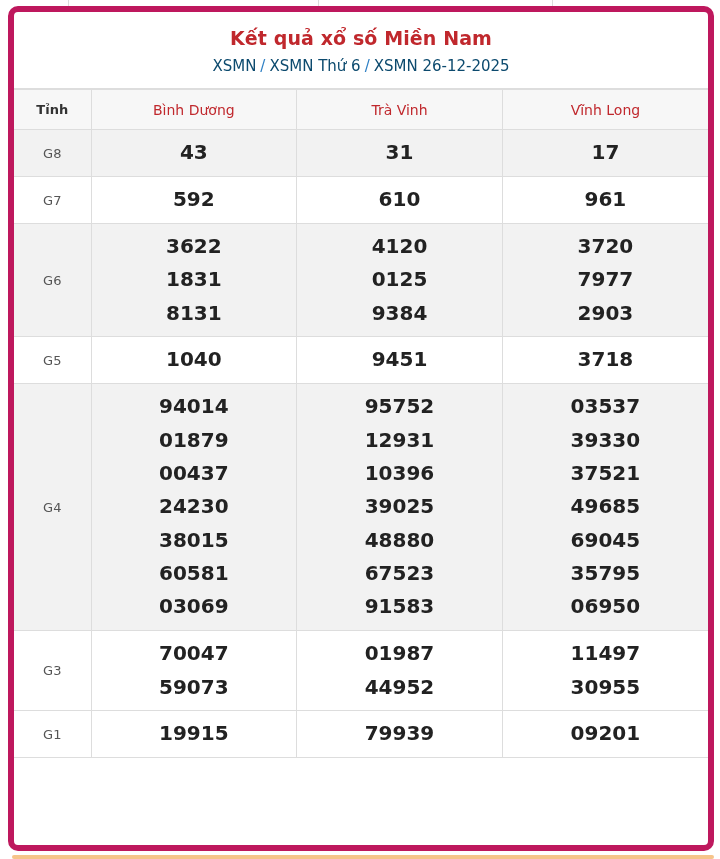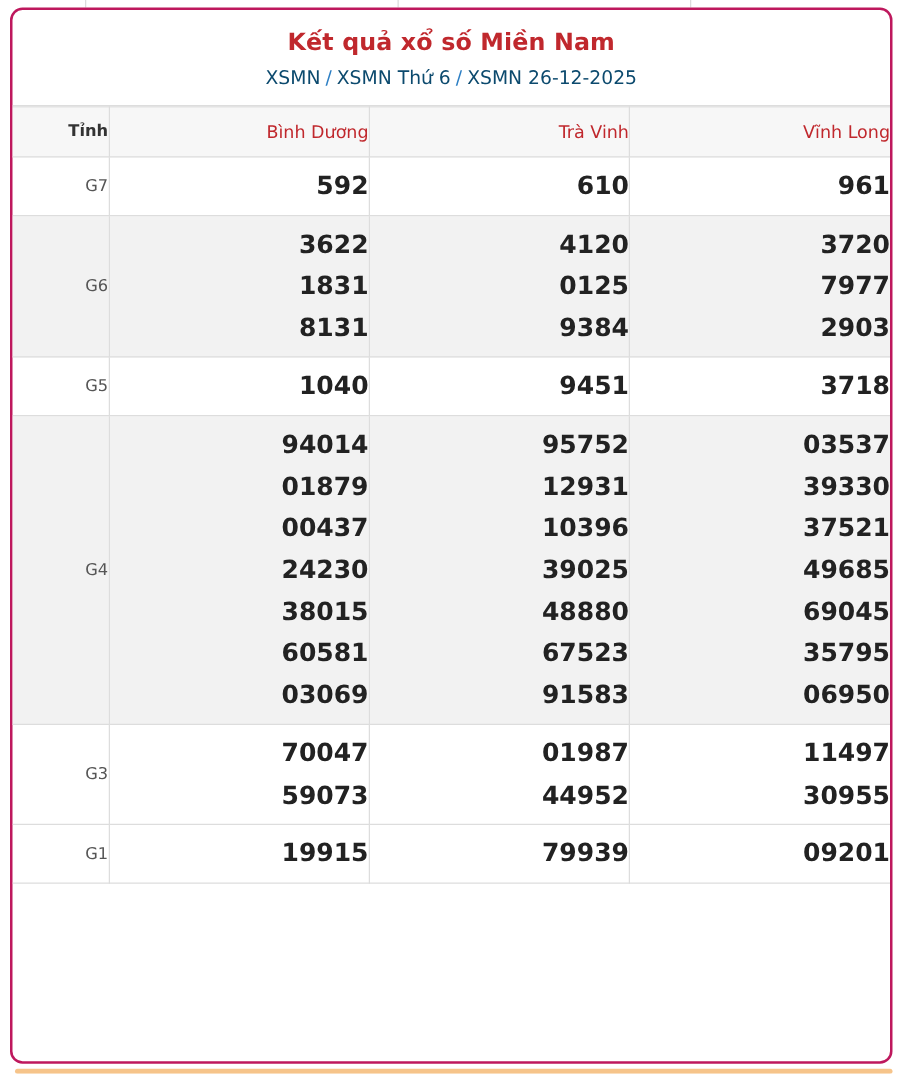--- a/index.html
+++ b/index.html
@@ -4,34 +4,34 @@
 <style>
   * { box-sizing: border-box; margin: 0; padding: 0; }
   html, body { width: 720px; height: 859px; background: #ffffff; overflow: hidden; }
   body { font-family: "DejaVu Sans", "Liberation Sans", sans-serif; position: relative; }
 
   .top-strip { position: absolute; left: 0; top: 0; width: 720px; height: 6px; }
   .top-strip span { position: absolute; top: 0; width: 1px; height: 6px; background: #dcdcdc; }
 
   .card {
     position: absolute; left: 8px; top: 6px; width: 706px; height: 845px;
-    border: 2px solid #be185d; border-radius: 10px; background: #fff; overflow: hidden;
+    border: 6px solid #be185d; border-radius: 10px; background: #fff; overflow: hidden;
   }
   .card-head { height: 77px; text-align: center; border-bottom: 1px solid #dddddd; }
   .title {
     padding-top: 14px; font-size: 19px; font-weight: bold; color: #c0282d;
     line-height: 24px; letter-spacing: 0.1px;
   }
   .breadcrumb { margin-top: 6px; font-size: 15px; line-height: 20px; color: #e84b4f; }
   .breadcrumb a { color: #0c4a6e; text-decoration: none; }
   .breadcrumb .sep { color: #2d7fc4; margin: 0 4px; }
 
   table { width: 100%; border-collapse: collapse; table-layout: fixed; }
   col.c0 { width: 77px; }
-  td, th { border: 1px solid #dddddd; text-align: right; vertical-align: middle; }
+  td, th { border: 1px solid #dddddd; text-align: center; vertical-align: middle; }
   tr td:first-child, tr th:first-child { border-left: none; }
   tr td:last-child, tr th:last-child { border-right: none; }
   thead th { height: 40px; font-weight: normal; font-size: 14px; color: #c0282d; background: #f7f7f7; }
   thead th.tinh { color: #333; font-weight: bold; font-size: 13px; }
   tbody tr.alt td { background: #f2f2f2; }
   td.label { font-size: 13px; color: #555; }
   td.nums { font-size: 20px; font-weight: bold; color: #222; }
   td.nums div { line-height: 33.3px; }
   tr.db td.nums { color: #f0291c; font-size: 22px; }
   tr.r1 td { height: 47px; }
@@ -70,20 +70,32 @@
       </colgroup>
     <thead>
       <tr>
         <th class="tinh">Tỉnh</th>
         <th>Bình Dương</th>
         <th>Trà Vinh</th>
         <th>Vĩnh Long</th>
       </tr>
     </thead>
     <tbody id="tbody">
+        <tr class="r1 alt">
+          <td class="label">G8</td>
+          <td class="nums">
+            <div>43</div>
+          </td>
+          <td class="nums">
+            <div>31</div>
+          </td>
+          <td class="nums">
+            <div>17</div>
+          </td>
+        </tr>
         <tr class="r1">
           <td class="label">G7</td>
           <td class="nums">
             <div>592</div>
           </td>
           <td class="nums">
             <div>610</div>
           </td>
           <td class="nums">
             <div>961</div>

